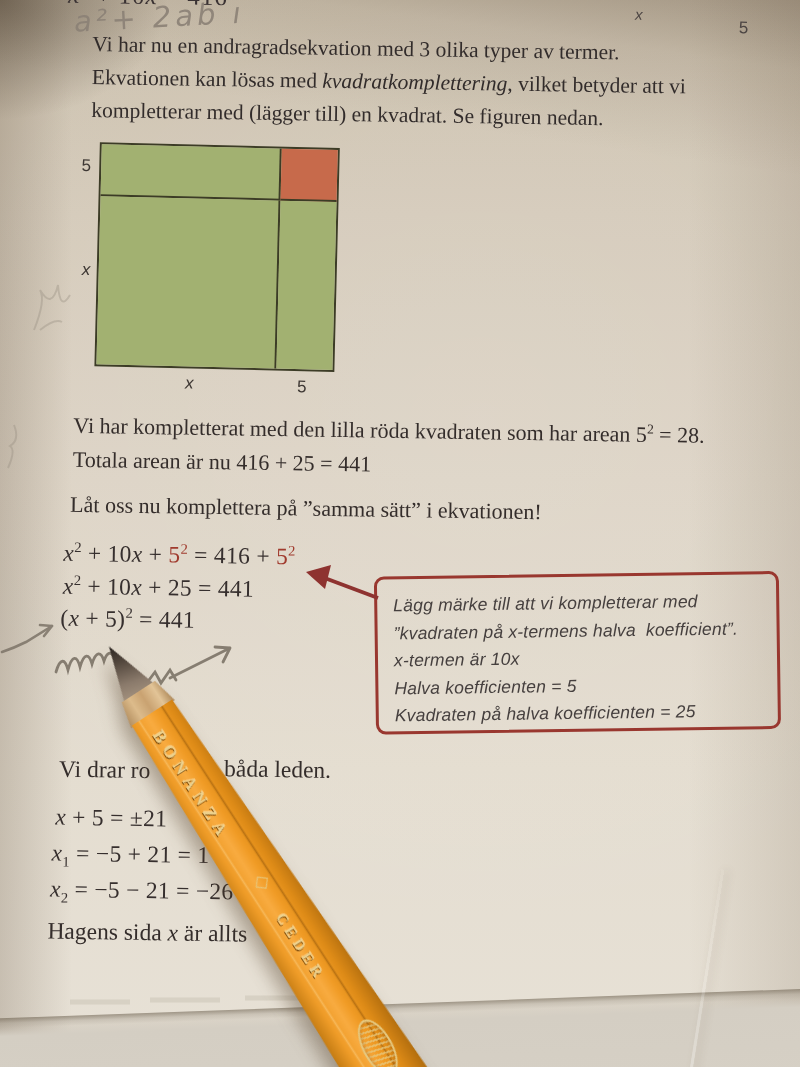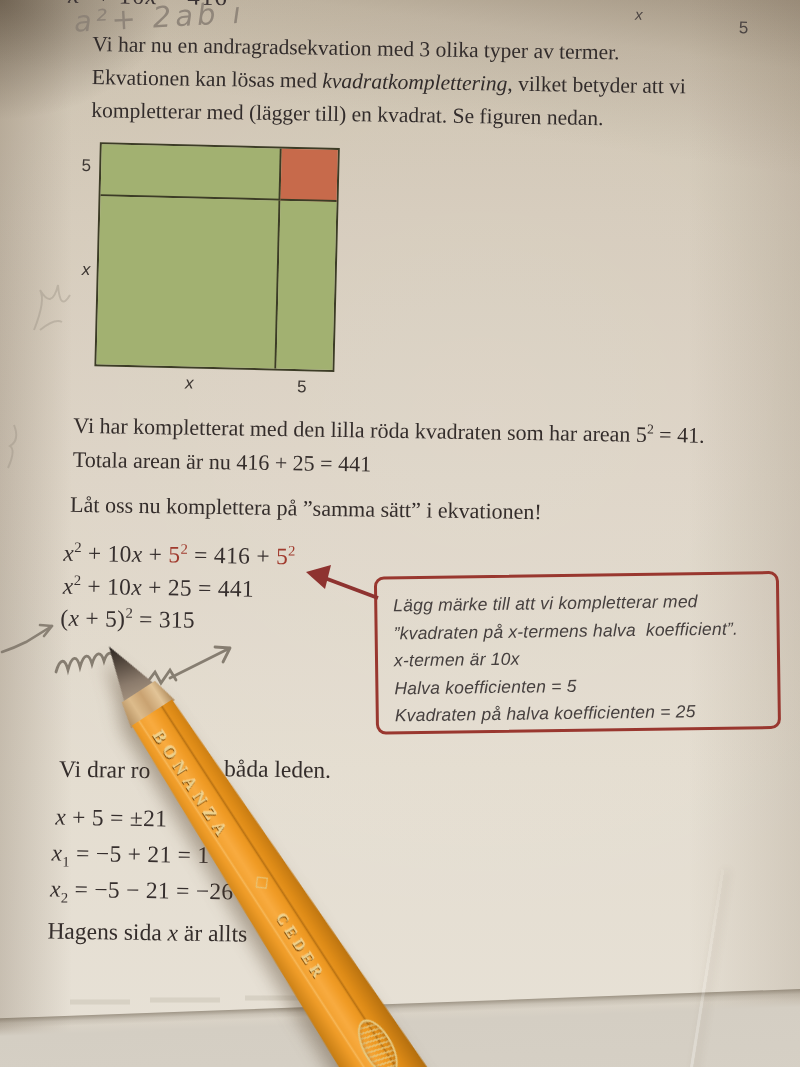--- a/index.html
+++ b/index.html
@@ -122,27 +122,27 @@
       <div class="cell br-r br-b"></div>
       <div class="cell redsq br-b"></div>
       <div class="cell br-r"></div>
       <div class="cell"></div>
     </div>
     <div class="abs figlab" style="top:161px;left:76px;">5</div>
     <div class="abs figlab it" style="top:265px;left:78px;">x</div>
     <div class="abs figlab it" style="top:377px;left:183px;">x</div>
     <div class="abs figlab" style="top:379px;left:295px;">5</div>
 
-    <div class="abs body1 l1"><span>Vi har kompletterat med den lilla röda kvadraten som har arean 5</span><sup>2</sup><span> = 41.</span></div>
+    <div class="abs body1 l1"><span>Vi har kompletterat med den lilla röda kvadraten som har arean 5</span><sup>2</sup><span> = 28.</span></div>
     <div class="abs body1 l2">Totala arean är nu 416 + 25 = 441</div>
     <div class="abs body1 l3">Låt oss nu komplettera på ”samma sätt” i ekvationen!</div>
 
     <div class="abs eq eq1"><span class="it">x</span><sup>2</sup><span> + 10</span><span class="it">x</span><span> + </span><span class="red">5</span><sup class="red">2</sup><span> = 416 + </span><span class="red">5</span><sup class="red">2</sup></div>
     <div class="abs eq eq2"><span class="it">x</span><sup>2</sup><span> + 10</span><span class="it">x</span><span> + 25 = 441</span></div>
-    <div class="abs eq eq3"><span>(</span><span class="it">x</span><span> + 5)</span><sup>2</sup><span> = 315</span></div>
+    <div class="abs eq eq3"><span>(</span><span class="it">x</span><span> + 5)</span><sup>2</sup><span> = 441</span></div>
 
     <div class="abs notebox">
       <div class="nline">Lägg märke till att vi kompletterar med</div>
       <div class="nline">”kvadraten på x-termens halva  koefficient”.</div>
       <div class="nline">x-termen är 10x</div>
       <div class="nline">Halva koefficienten = 5</div>
       <div class="nline">Kvadraten på halva koefficienten = 25</div>
     </div>
 
     <div class="abs rootline root1">Vi drar ro</div>

